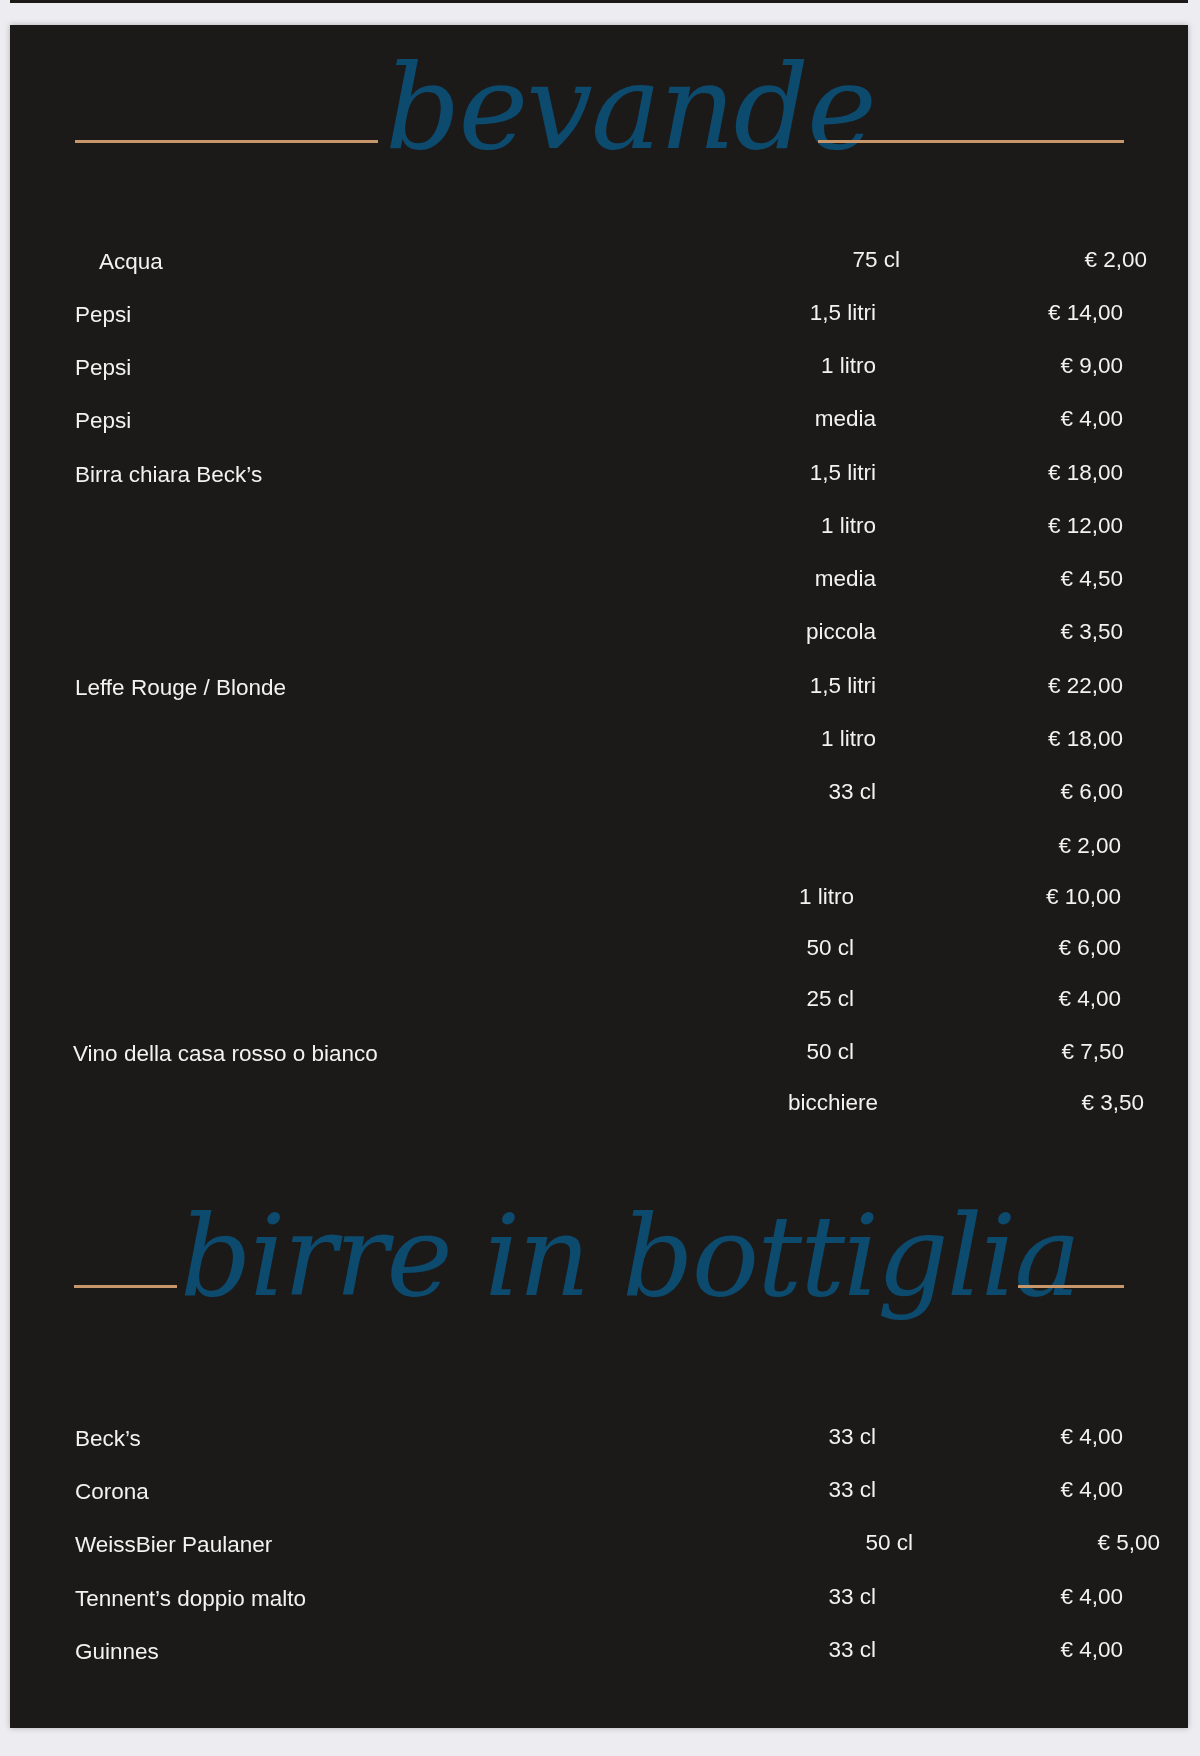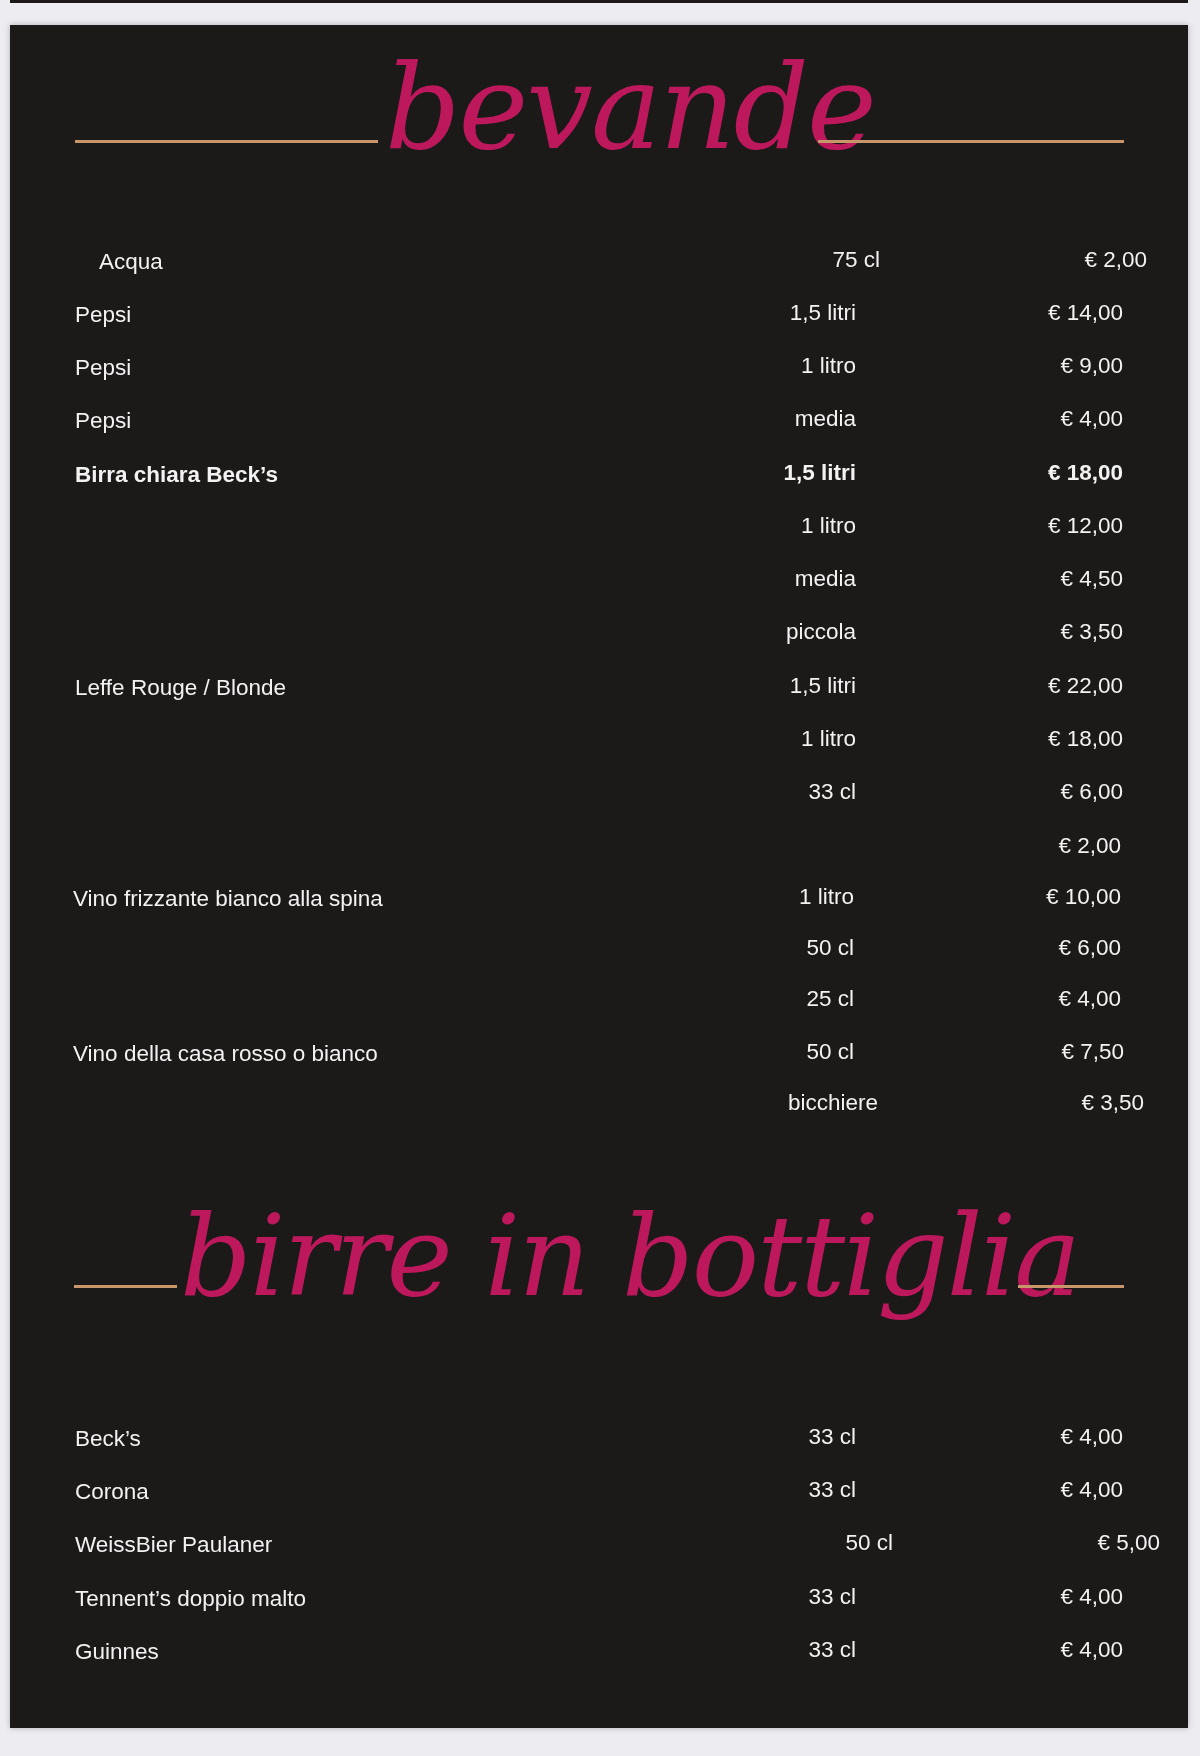--- a/index.html
+++ b/index.html
@@ -14,33 +14,33 @@
   }
   .panel {
     position: absolute; left: 10px; top: 25px; width: 1178px; height: 1703px;
     background: #1c1a19;
     box-shadow: 0 0 6px rgba(0,0,0,0.25);
   }
   .rule {
     position: absolute; height: 3px; background: #c7966a;
   }
   .script-title {
-    position: absolute; color: #be185d;
+    position: absolute; color: #0c4a6e;
     font-family: "DejaVu Serif", serif; font-style: italic;
     white-space: nowrap; text-align: center; line-height: 1;
     letter-spacing: -2px;
   }
   .row { position: absolute; left: 0; width: 1200px; height: 30px; }
   .row .name {
     position: absolute; left: 75px; top: 0; line-height: 30px;
     font-size: 22.5px; color: #f2f2f2; white-space: nowrap;
   }
   .row .name.alt { left: 73px; }
   .row .size {
-    position: absolute; right: 344px; top: -2px; line-height: 30px;
+    position: absolute; right: 324px; top: -2px; line-height: 30px;
     font-size: 22.5px; color: #f2f2f2; white-space: nowrap; text-align: right;
   }
   .row .price {
     position: absolute; right: 77px; top: -2px; line-height: 30px;
     font-size: 22.5px; color: #f2f2f2; white-space: nowrap; text-align: center;
   }
 </style>
 </head>
 <body>
 
@@ -68,21 +68,21 @@
   <div class="row" style="top:353px;">
     <span class="name">Pepsi</span>
     <span class="size">1 litro</span>
     <span class="price">€ 9,00</span>
   </div>
   <div class="row" style="top:406px;">
     <span class="name">Pepsi</span>
     <span class="size">media</span>
     <span class="price">€ 4,00</span>
   </div>
-  <div class="row" style="top:460px;font-weight:bold;">
+  <div class="row" style="top:460px;">
     <span class="name">Birra chiara Beck’s</span>
     <span class="size">1,5 litri</span>
     <span class="price">€ 18,00</span>
   </div>
   <div class="row" style="top:513px;">
     <span class="name"></span>
     <span class="size">1 litro</span>
     <span class="price">€ 12,00</span>
   </div>
   <div class="row" style="top:566px;">
@@ -108,21 +108,20 @@
   <div class="row" style="top:779px;">
     <span class="name"></span>
     <span class="size">33 cl</span>
     <span class="price">€ 6,00</span>
   </div>
   <div class="row" style="top:833px;">
     <span class="size"></span>
     <span class="price" style="right:79px;">€ 2,00</span>
   </div>
   <div class="row" style="top:884px;">
-    <span class="name alt">Vino frizzante bianco alla spina</span>
     <span class="size" style="right:346px;">1 litro</span>
     <span class="price" style="right:79px;">€ 10,00</span>
   </div>
   <div class="row" style="top:935px;">
     <span class="name alt"></span>
     <span class="size" style="right:346px;">50 cl</span>
     <span class="price" style="right:79px;">€ 6,00</span>
   </div>
   <div class="row" style="top:986px;">
     <span class="name alt"></span>

